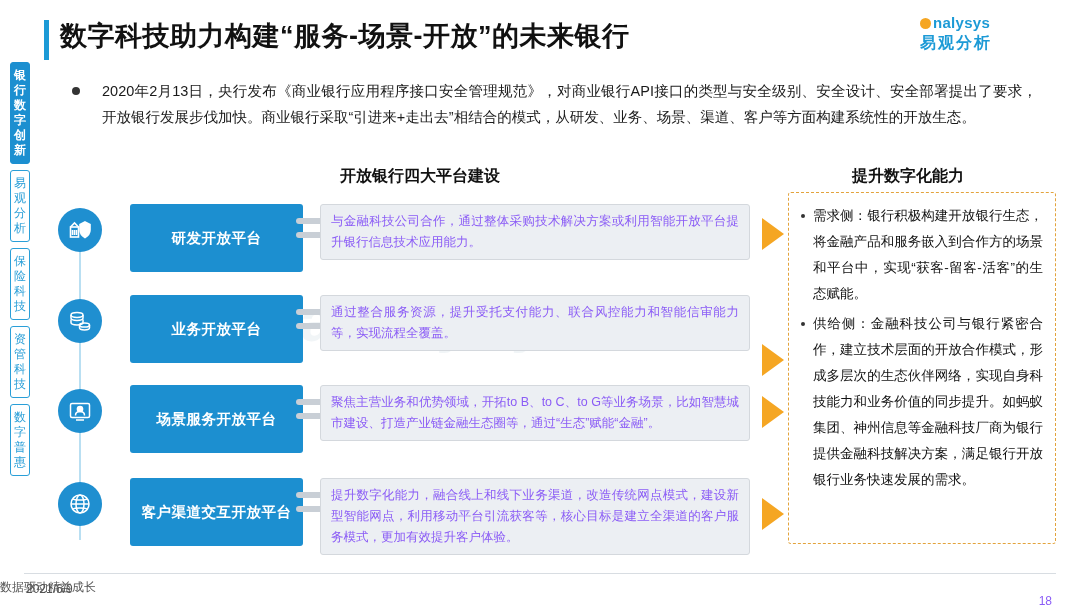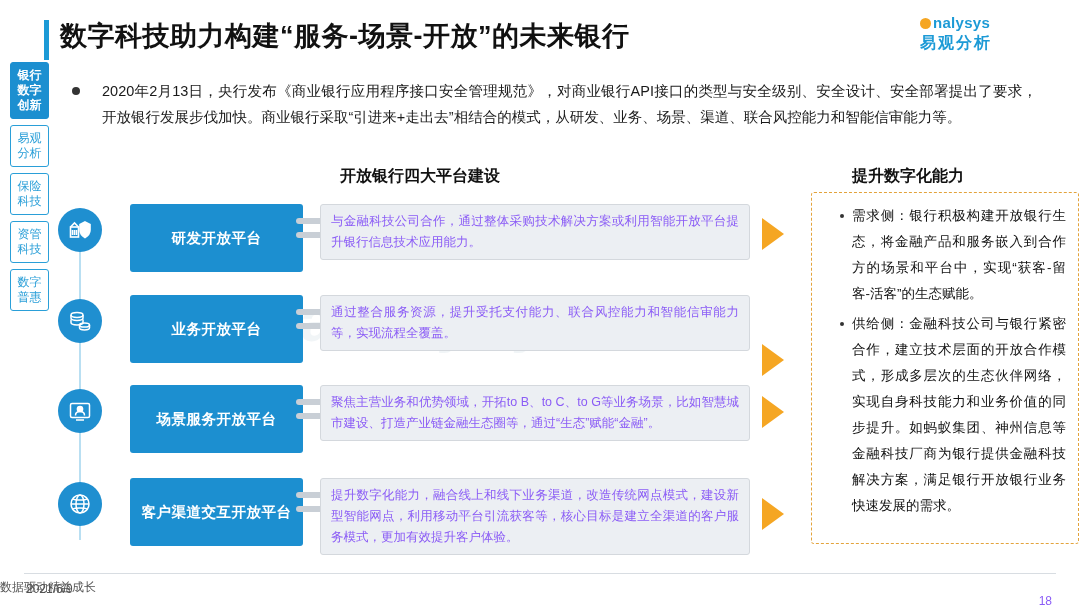--- a/index.html
+++ b/index.html
@@ -98,21 +98,21 @@
   }
 
   
   .left-nav {
     position: absolute;
     left: 10px;
     top: 62px;
     width: 34px;
   }
   .nav-item {
-    width: 39px;
+    width: 20px;
     margin-bottom: 6px;
     border: 1px solid #2a9fd8;
     border-radius: 3px;
     text-align: center;
     font-size: 12px;
     line-height: 15px;
     padding: 5px 1px;
     color: #2a9fd8;
     box-sizing: border-box;
     background: #fff;
@@ -230,23 +230,22 @@
   
   .value-box {
     position: absolute;
     left: 788px;
     top: 192px;
     width: 268px;
     height: 352px;
     border: 1px dashed #e3a33c;
     border-radius: 3px;
     box-sizing: border-box;
-    padding: 10px 12px 8px 28px;
+    padding: 10px 12px 8px 12px;
     background: #fff;
-    margin-left: 23px;
   }
   .value-item {
     position: relative;
     padding-left: 12px;
     font-size: 13.5px;
     line-height: 26px;
     color: #111;
     text-align: justify;
     margin-bottom: 4px;
   }
@@ -333,21 +332,21 @@
 <div class="left-nav">
   <div class="nav-item active">银行数字创新</div>
   <div class="nav-item">易观分析</div>
   <div class="nav-item">保险科技</div>
   <div class="nav-item">资管科技</div>
   <div class="nav-item">数字普惠</div>
 </div>
 
 <div class="intro">
   <div class="bullet-dot"></div>
-  <div class="intro-text">2020年2月13日，央行发布《商业银行应用程序接口安全管理规范》，对商业银行API接口的类型与安全级别、安全设计、安全部署提出了要求，开放银行发展步伐加快。商业银行采取“引进来+走出去”相结合的模式，从研发、业务、场景、渠道、联合风控能力和智能信审能力等。</div>
+  <div class="intro-text">2020年2月13日，央行发布《商业银行应用程序接口安全管理规范》，对商业银行API接口的类型与安全级别、安全设计、安全部署提出了要求，开放银行发展步伐加快。商业银行采取“引进来+走出去”相结合的模式，从研发、业务、场景、渠道、客户等方面构建系统性的开放生态。</div>
 </div>
 
 <div class="sec-head" id="sec-left">开放银行四大平台建设</div>
 <div class="sec-head" id="sec-right">提升数字化能力</div>
 
 <div class="watermark">analysys</div>
 <div class="watermark2">易观分析</div>
 
 <div class="spine"></div>
 

